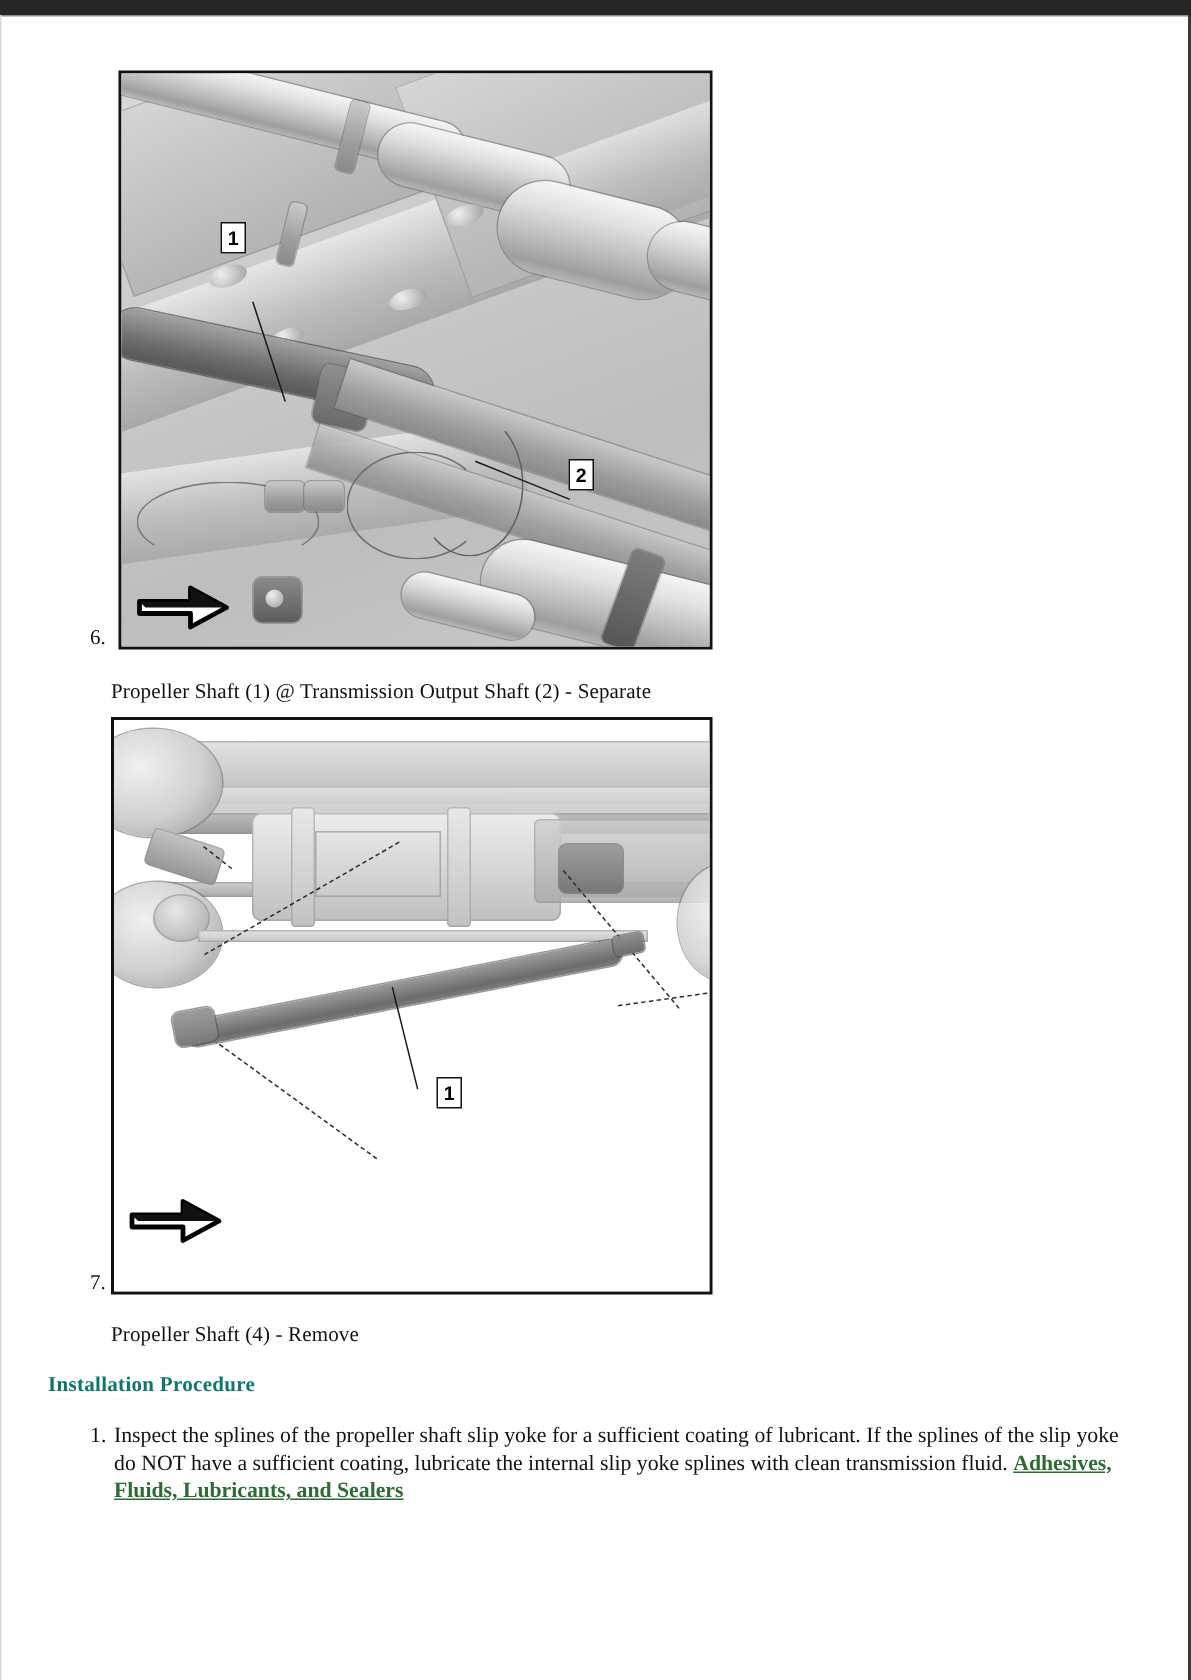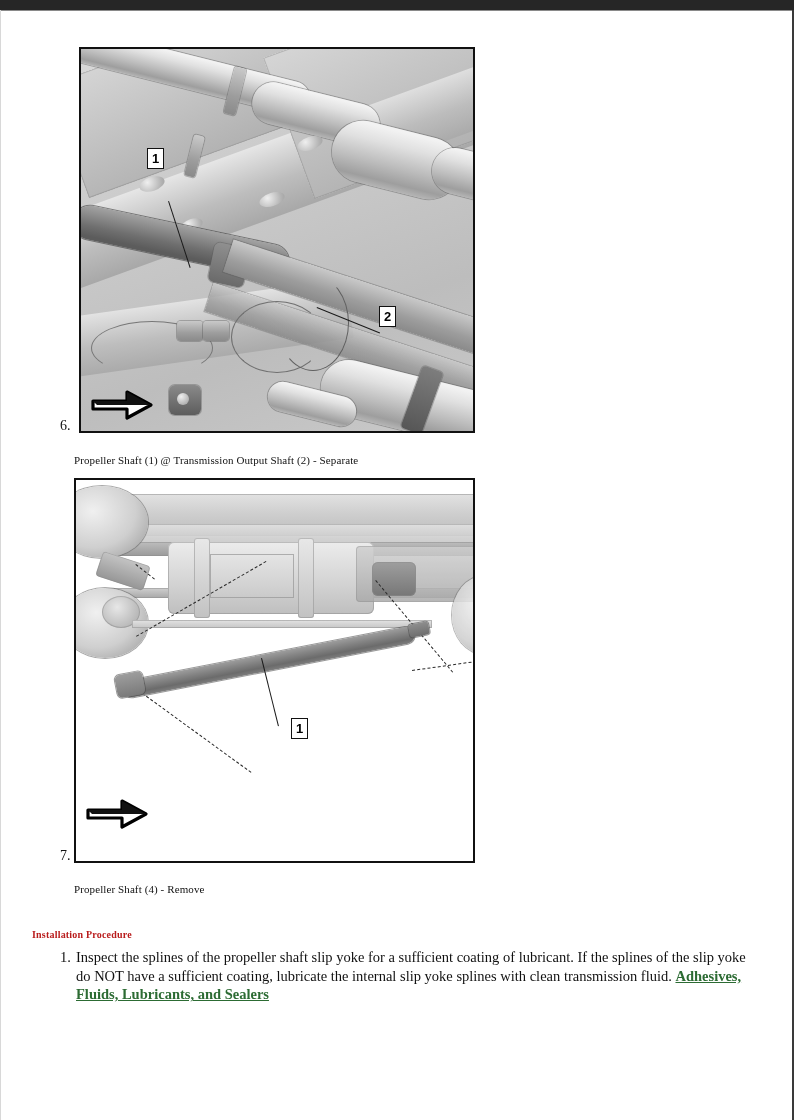--- a/index.html
+++ b/index.html
@@ -70,21 +70,21 @@
     line-height: 1;
   }
   .figure-frame {
     position: absolute;
     border: 2px solid #111111;
     background: #ffffff;
     overflow: hidden;
   }
   .caption {
     position: absolute;
-    font-size: 11px;
+    font-size: 14px;
     color: #111111;
     white-space: nowrap;
     letter-spacing: 0.1px;
   }
 
   
   .art {
     position: absolute;
     left: 0; top: 0;
     width: 100%;
@@ -112,25 +112,24 @@
     position: absolute;
     background: #1a1a1a;
     transform-origin: 0 0;
     height: 1.3px;
     z-index: 5;
   }
 
   
   .section-heading {
     position: absolute;
-    font-size: 10px;
+    font-size: 14px;
     font-weight: 700;
-    color: #b91c1c;
+    color: #0f766e;
     letter-spacing: 0.2px;
-    margin-top: 13px;
   }
 
   
   .proc-list {
     position: absolute;
     left: 60px;
     width: 700px;
   }
   .proc-item {
     position: relative;

